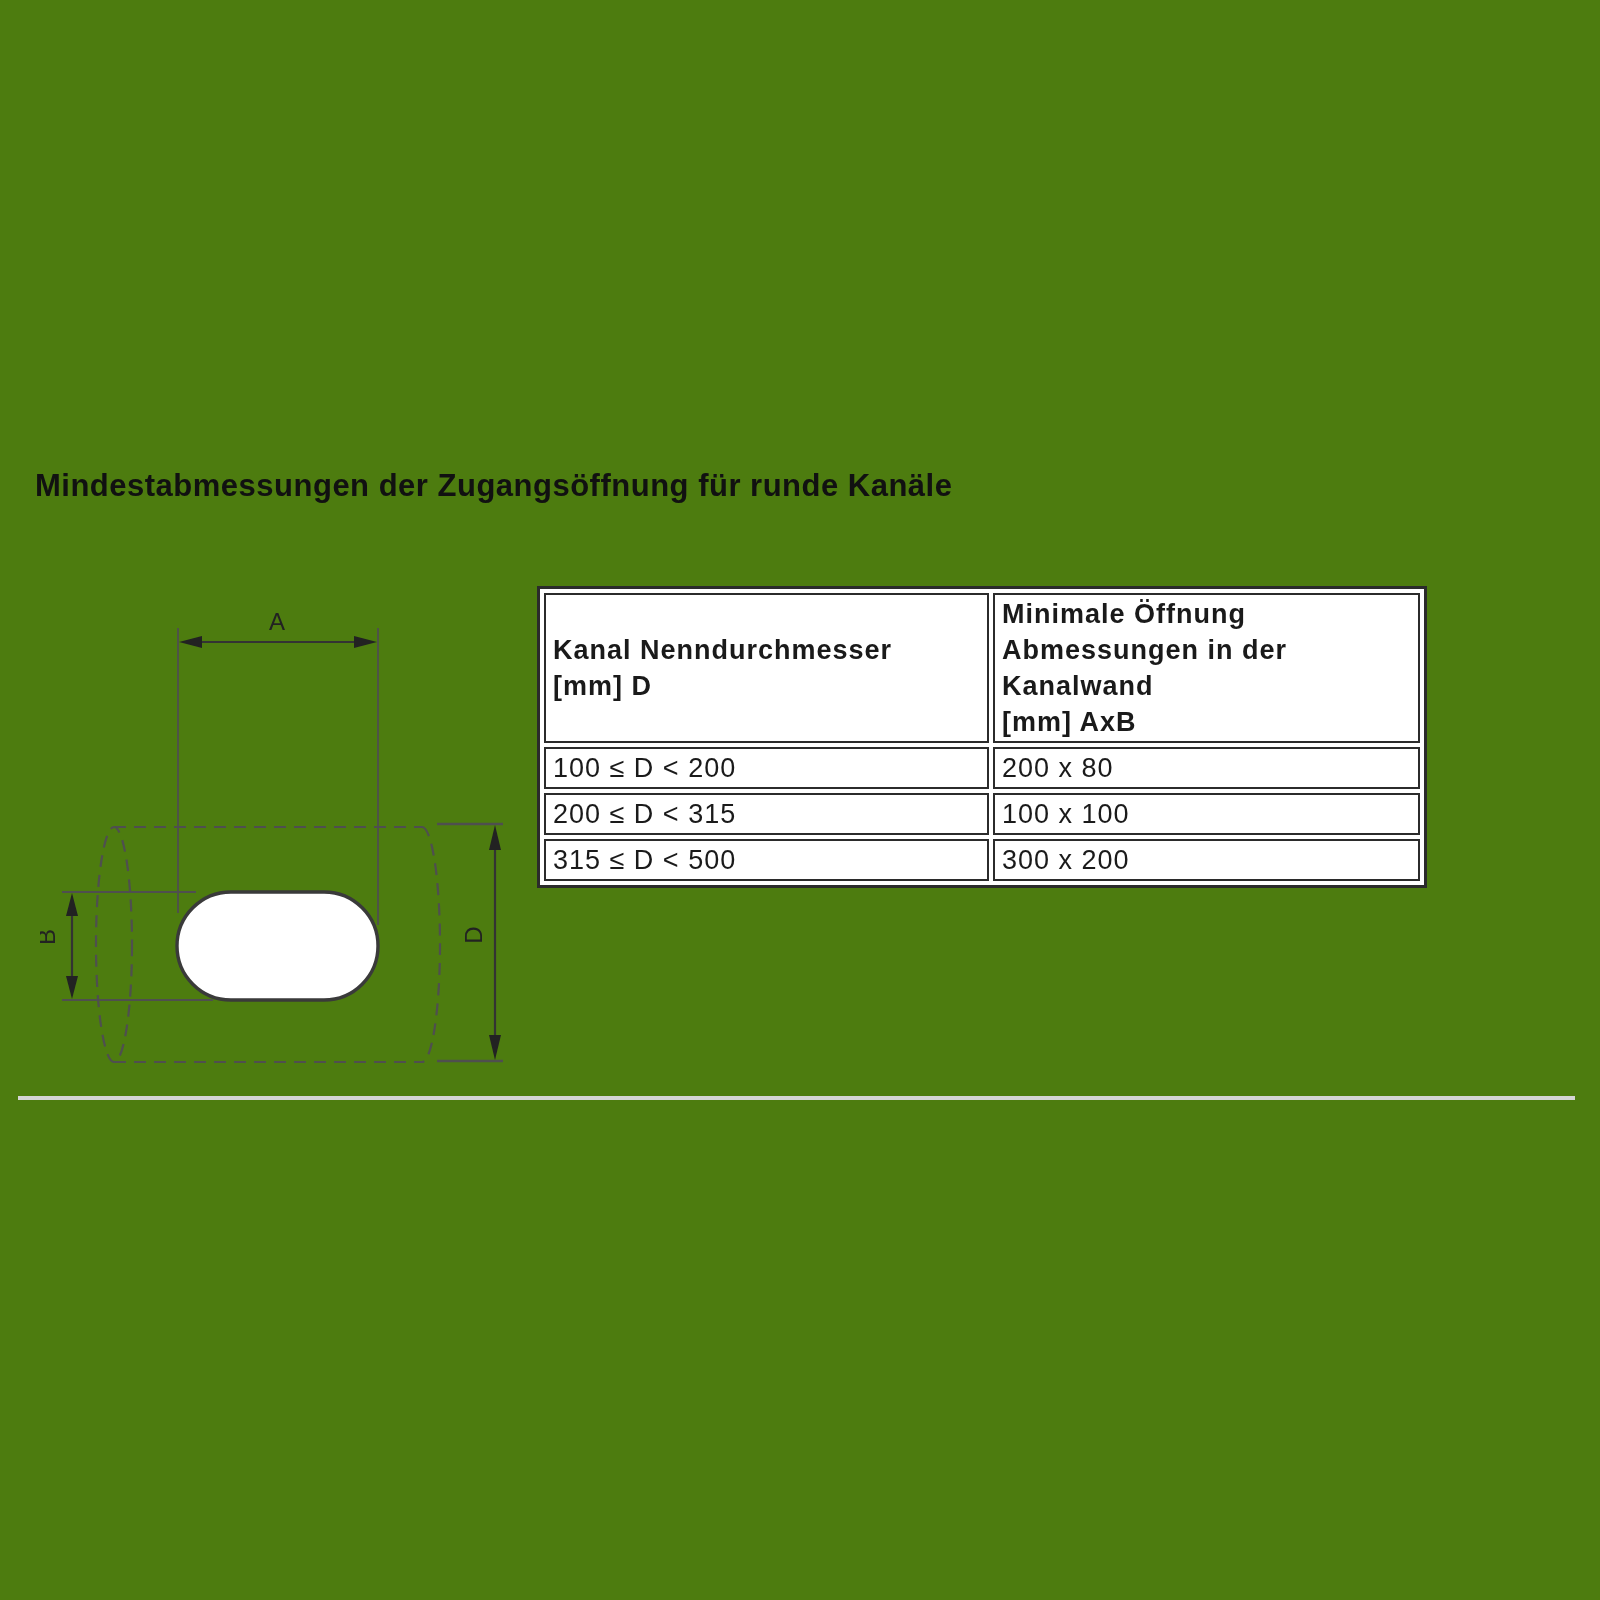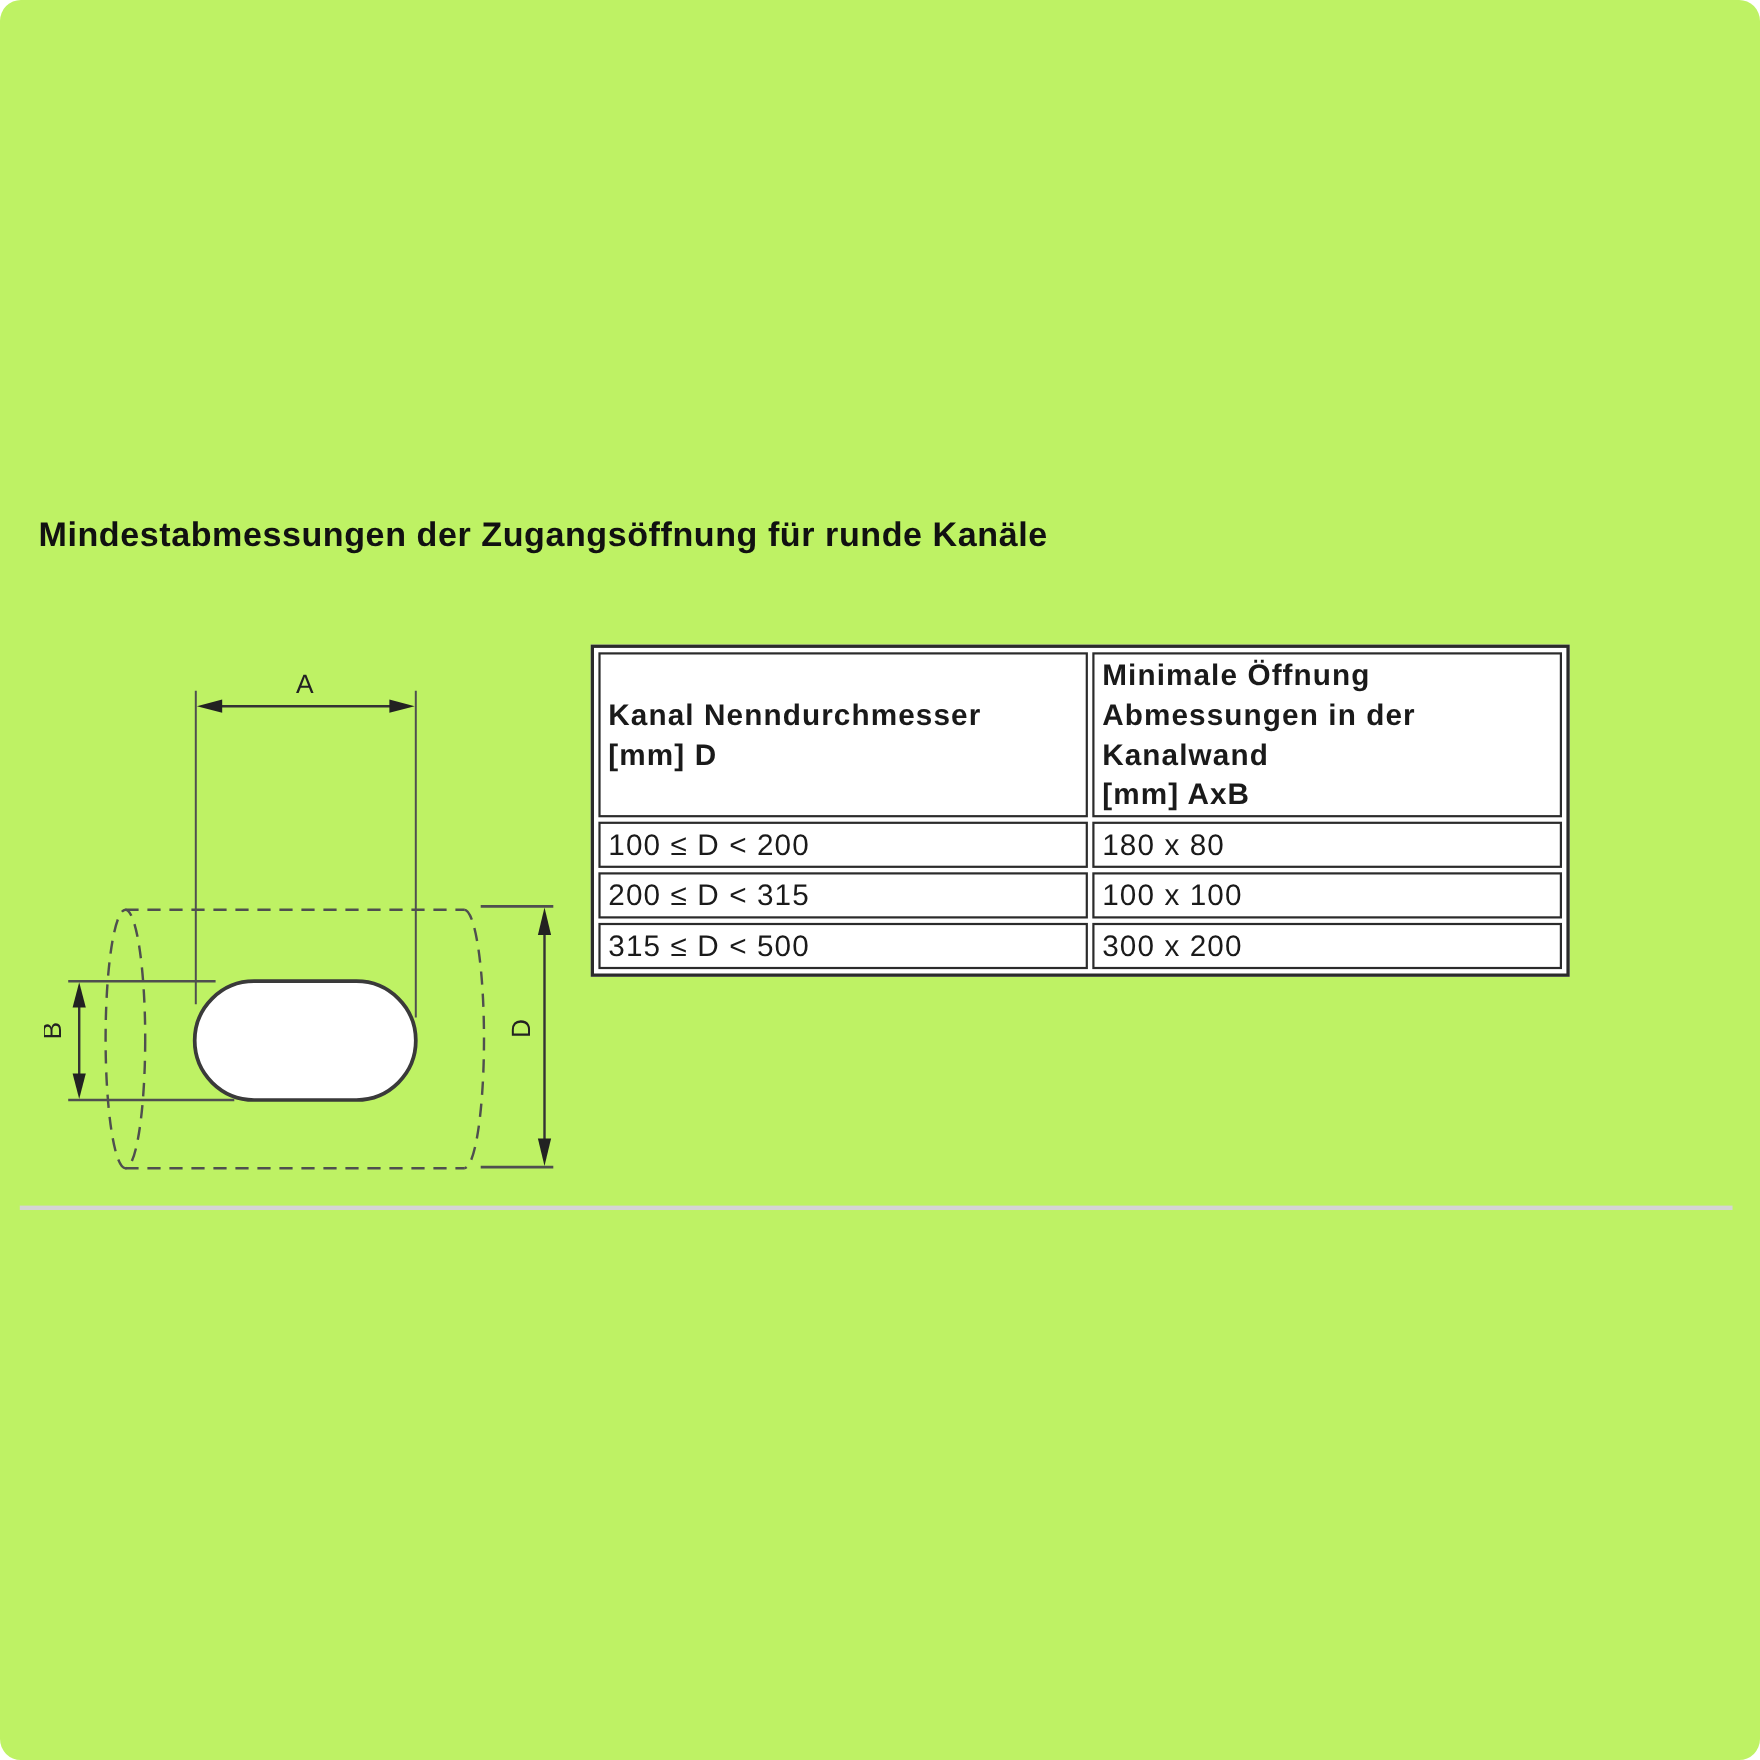--- a/index.html
+++ b/index.html
@@ -1,25 +1,24 @@
 <!DOCTYPE html>
 <html><head>
 <meta charset="utf-8">
 <style>
   html, body { margin: 0; padding: 0; background: #ffffff; }
   * { box-sizing: border-box; }
   #page {
     position: relative;
     width: 1600px;
     height: 1600px;
-    background: #bef264;
+    background: #4d7c0f;
     font-family: "Liberation Sans", sans-serif;
     color: #1a1a1a;
     overflow: hidden;
-    border-radius: 19px;
   }
   #doc-title {
     position: absolute;
     left: 35px;
     top: 468px;
     margin: 0;
     font-size: 31px;
     font-weight: bold;
     letter-spacing: 0.5px;
     color: #111111;
@@ -127,21 +126,21 @@
         <th>Kanal Nenndurchmesser
 [mm] D</th>
         <th>Minimale Öffnung
 Abmessungen in der Kanalwand
 [mm] AxB</th>
       </tr>
     </thead>
     <tbody>
       <tr>
         <td>100 ≤ D &lt; 200</td>
-        <td>180 x 80</td>
+        <td>200 x 80</td>
       </tr>
       <tr>
         <td>200 ≤ D &lt; 315</td>
         <td>100 x 100</td>
       </tr>
       <tr>
         <td>315 ≤ D &lt; 500</td>
         <td>300 x 200</td>
       </tr>
     </tbody>

